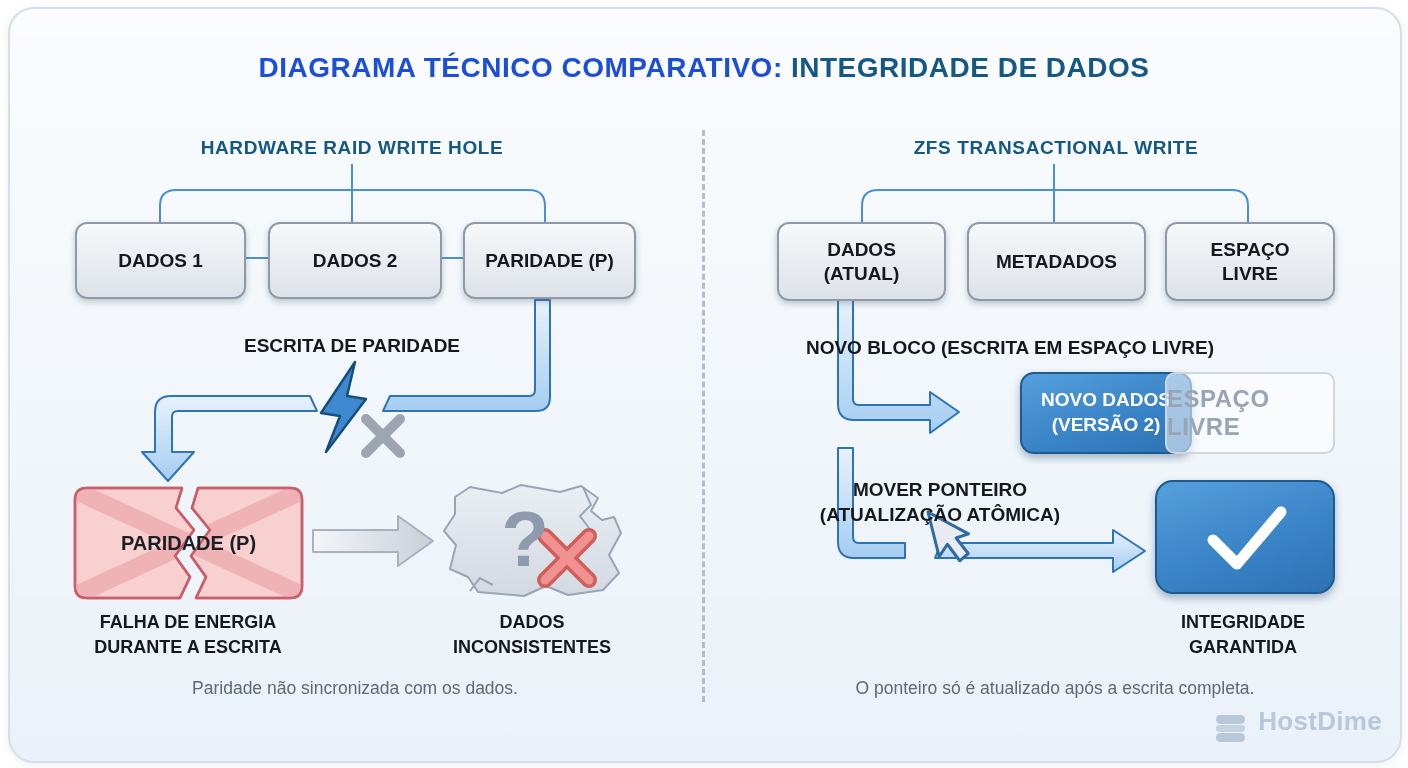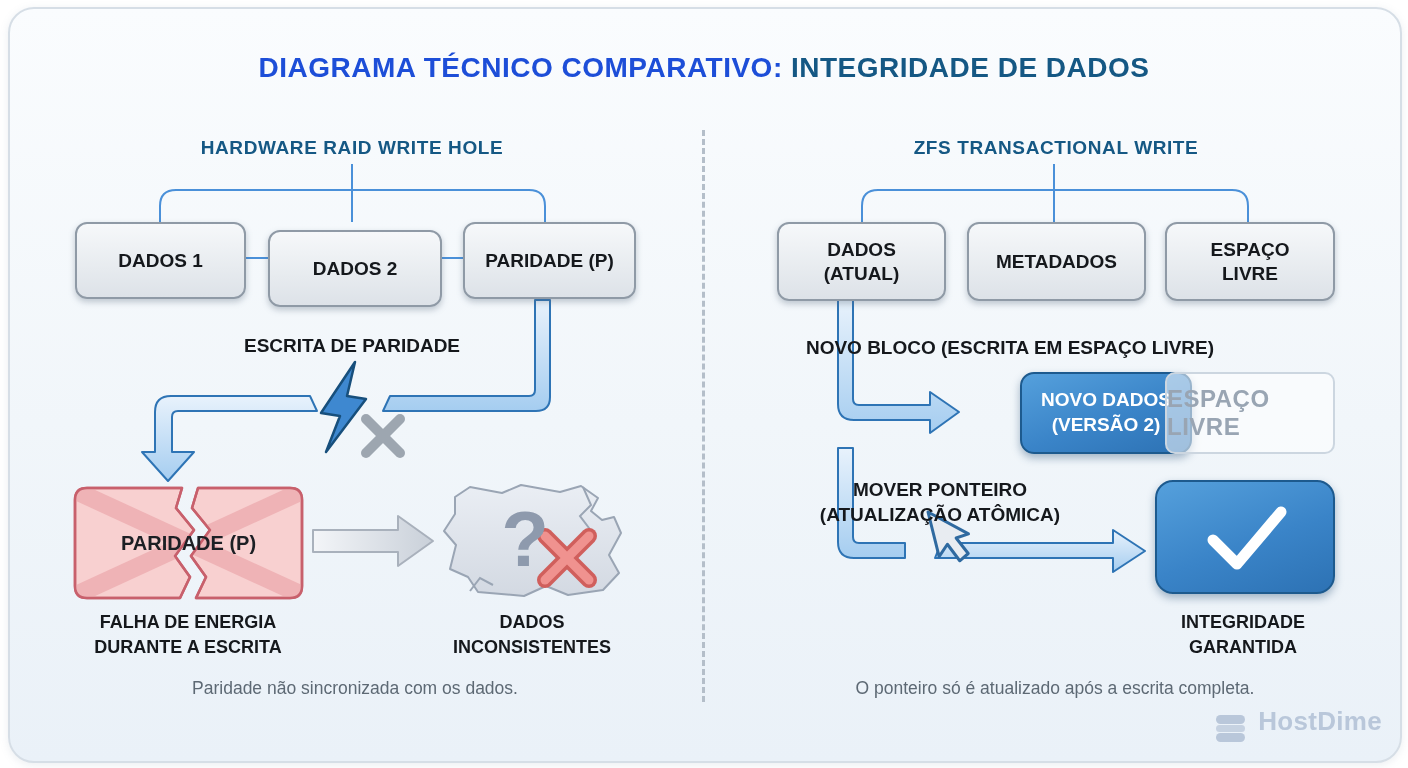--- a/index.html
+++ b/index.html
@@ -147,21 +147,21 @@
   </div>
 
   <div class="section-header" style="left:0;">HARDWARE RAID WRITE HOLE</div>
   <div class="section-header" style="left:704px;">ZFS TRANSACTIONAL WRITE</div>
 
   <div class="divider"></div>
 
   <div class="node" style="left:75px;top:222px;width:167px;height:73px;">
     <span>DADOS 1</span>
   </div>
-  <div class="node" style="left:268px;top:230px;width:170px;height:73px;">
+  <div class="node" style="left:268px;top:222px;width:170px;height:73px;">
     <span>DADOS 2</span>
   </div>
   <div class="node" style="left:463px;top:222px;width:169px;height:73px;">
     <span>PARIDADE (P)</span>
   </div>
 
   <div class="node" style="left:777px;top:222px;width:165px;height:75px;">
     <span>DADOS</span>
     <span>(ATUAL)</span>
   </div>

